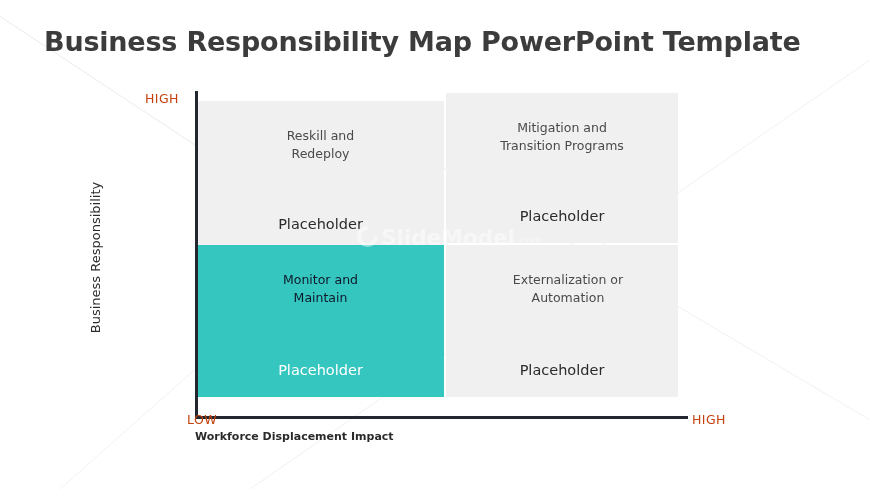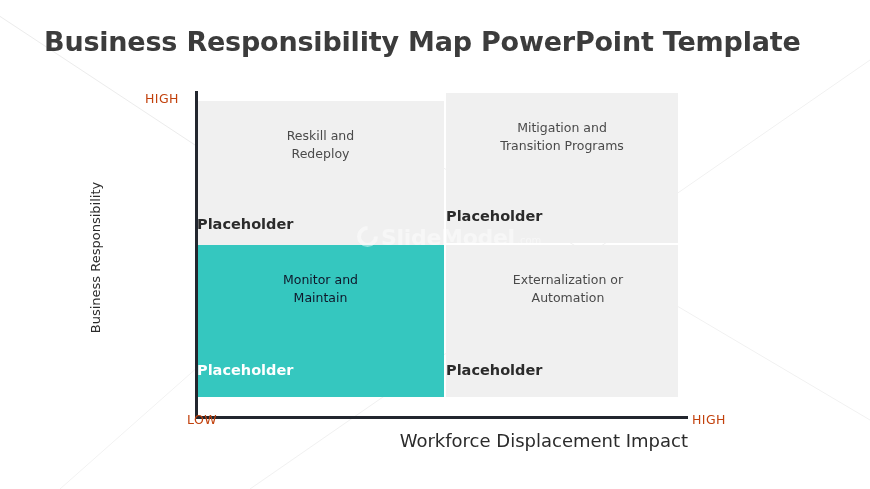--- a/index.html
+++ b/index.html
@@ -70,23 +70,23 @@
     color: #4a4a4a;
     white-space: pre-line;
   }
   .q-teal .q-title { color: #0f172a; }
 
   .q-placeholder {
     position: absolute;
     left: 0;
     right: 0;
     top: 115px;
-    text-align: left;
+    text-align: center;
     font-size: 14.5px;
-    font-weight: 700;
+    font-weight: 400;
     color: #2b2b2b;
   }
   .q-bl .q-placeholder,
   .q-br .q-placeholder { top: 117px; }
   .q-teal .q-placeholder { color: #ffffff; }
 
   
   #axis-y {
     position: absolute;
     left: 195px;
@@ -129,24 +129,25 @@
     transform: rotate(-90deg);
     transform-origin: center center;
     z-index: 4;
     white-space: nowrap;
   }
   #axis-x-title {
     position: absolute;
     left: 195px;
     top: 430px;
     width: 493px;
-    text-align: right;
-    font-size: 18px;
+    text-align: left;
+    font-size: 11px;
     color: #2b2b2b;
     z-index: 4;
+    font-weight: bold;
   }
 
   
   #watermark {
     position: absolute;
     left: 357px;
     top: 226px;
     z-index: 5;
     display: flex;
     align-items: flex-end;

